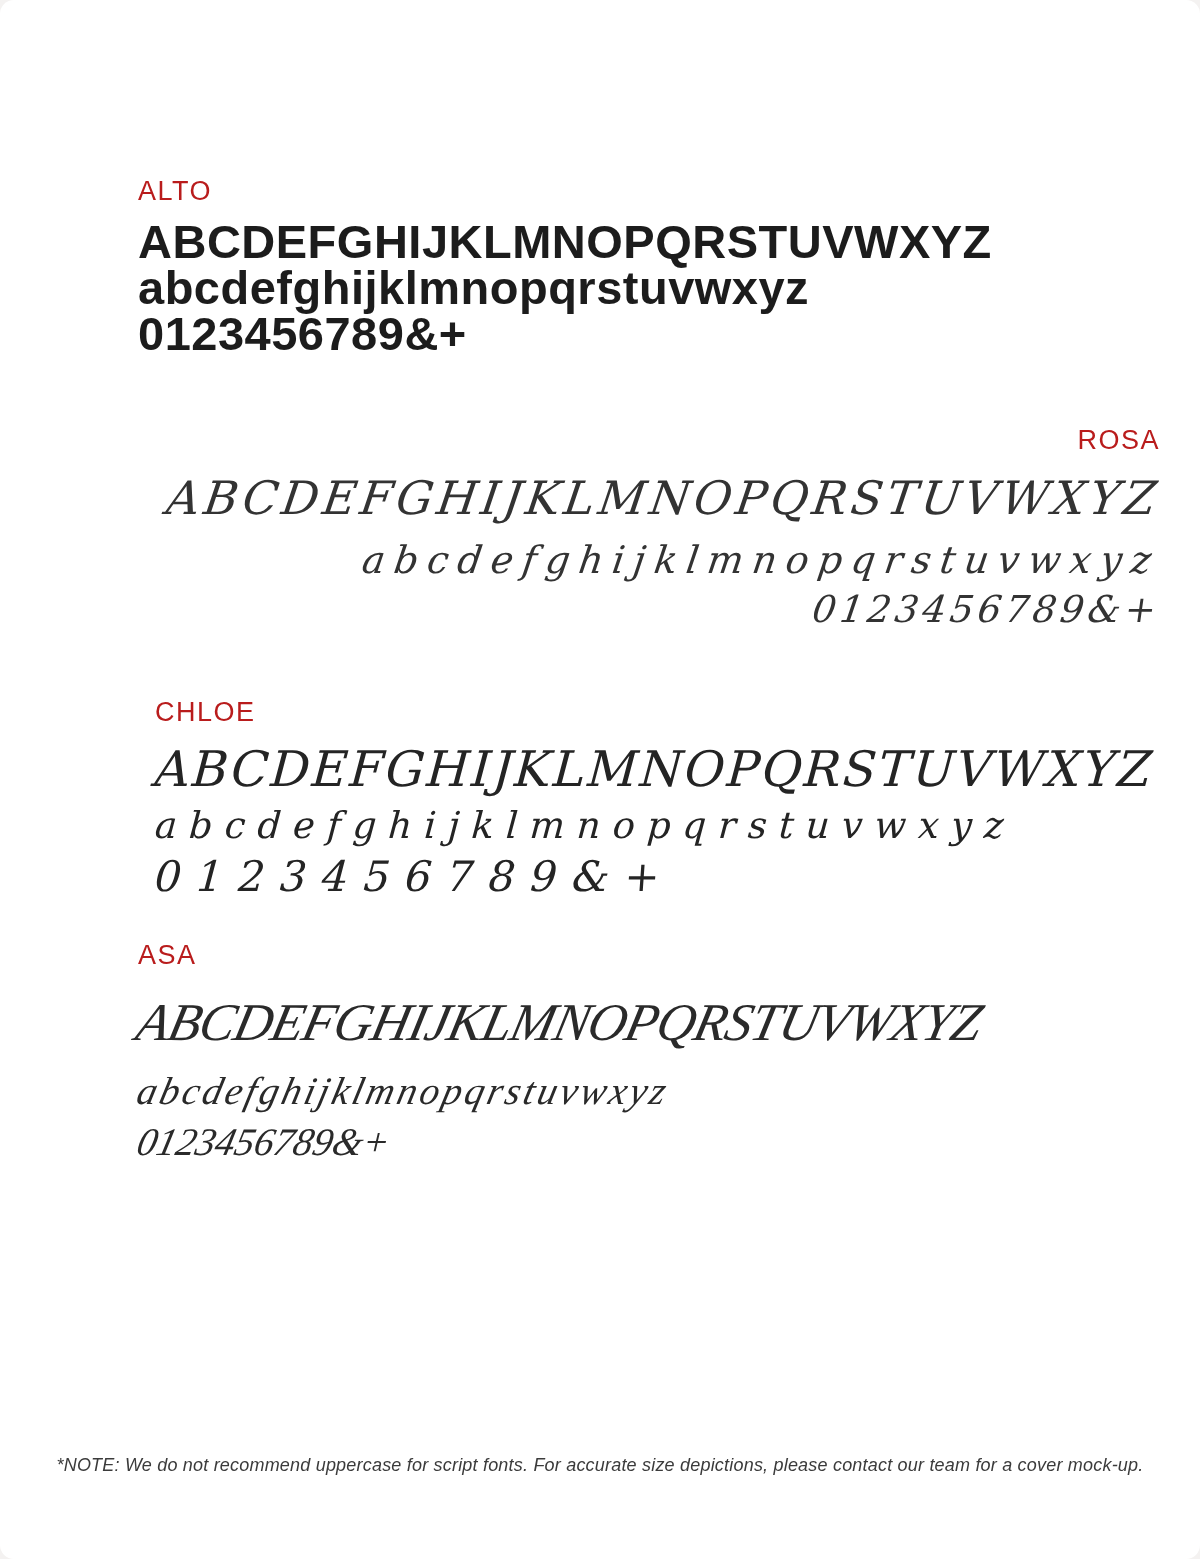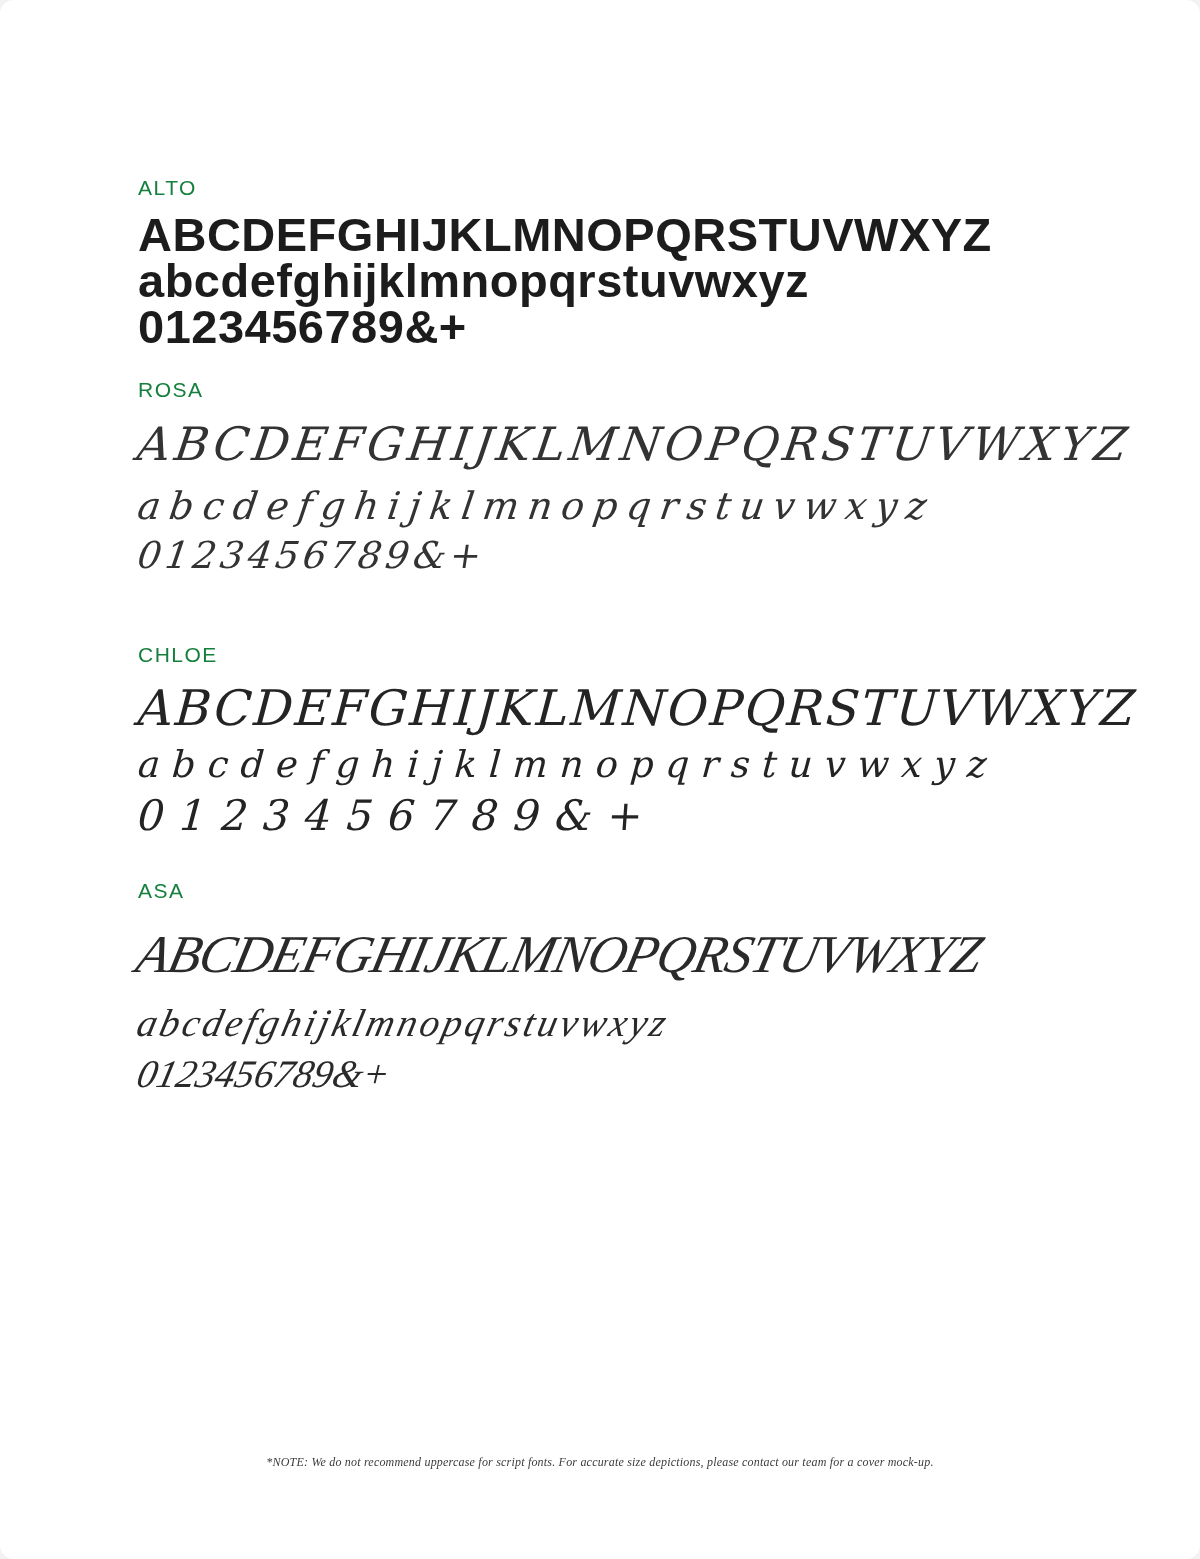--- a/index.html
+++ b/index.html
@@ -21,56 +21,56 @@
     overflow: hidden;
     box-sizing: border-box;
     padding-top: 176px;
   }
   .section {
     padding-left: 138px;
     padding-right: 40px;
   }
   .label {
     font-family: "Liberation Sans", sans-serif;
-    font-size: 21px;
+    font-size: 27px;
     letter-spacing: 1.5px;
-    color: #15803d;
+    color: #b91c1c;
     font-weight: 400;
   }
   .row {
     white-space: nowrap;
   }
 
   
   .sec-alto .label { margin-bottom: 12px; }
   .alto-row {
     font-family: "Liberation Sans", sans-serif;
     font-weight: 700;
     color: #1c1c1c;
     font-size: 47px;
     line-height: 46px;
     letter-spacing: 0.5px;
   }
 
   
-  .sec-rosa { margin-top: 28px; }
+  .sec-rosa { margin-top: 68px; text-align: right; }
   .sec-rosa .label { margin-bottom: 6px; }
   .rosa-row {
     font-family: "DejaVu Serif", serif;
     font-style: italic;
     color: #333333;
     transform: skewX(-8deg);
     transform-origin: 0 50%;
   }
   .rosa-up  { font-size: 46px; letter-spacing: 4px;  line-height: 72px; }
   .rosa-low { font-size: 38px; letter-spacing: 9px;  line-height: 52px; }
   .rosa-num { font-size: 37px; letter-spacing: 4px;  line-height: 47px; }
 
   
-  .sec-chloe { margin-top: 64px; }
+  .sec-chloe { margin-top: 64px; margin-left: 17px; }
   .sec-chloe .label { margin-bottom: 10px; }
   .chloe-row {
     font-family: "DejaVu Serif", serif;
     font-style: italic;
     color: #242424;
     transform: skewX(-4deg);
     transform-origin: 0 50%;
   }
   .chloe-up  { font-size: 49px; letter-spacing: 2px;  line-height: 64px; }
   .chloe-low { font-size: 37px; letter-spacing: 12px; line-height: 48px; }
@@ -90,23 +90,23 @@
   .asa-low { font-size: 39px; letter-spacing: 3px;  line-height: 52px; }
   .asa-num { font-size: 39px; letter-spacing: 0;    line-height: 50px; }
 
   
   .note {
     position: absolute;
     left: 0;
     right: 0;
     top: 1455px;
     text-align: center;
-    font-family: Liberation Serif, serif;
+    font-family: Liberation Sans, sans-serif;
     font-style: italic;
-    font-size: 12px;
+    font-size: 18px;
     color: #3b3b3b;
     letter-spacing: 0.2px;
   }
 </style>
 </head>
 <body>
 
 <main class="page">
 
   <section class="section sec-alto">

